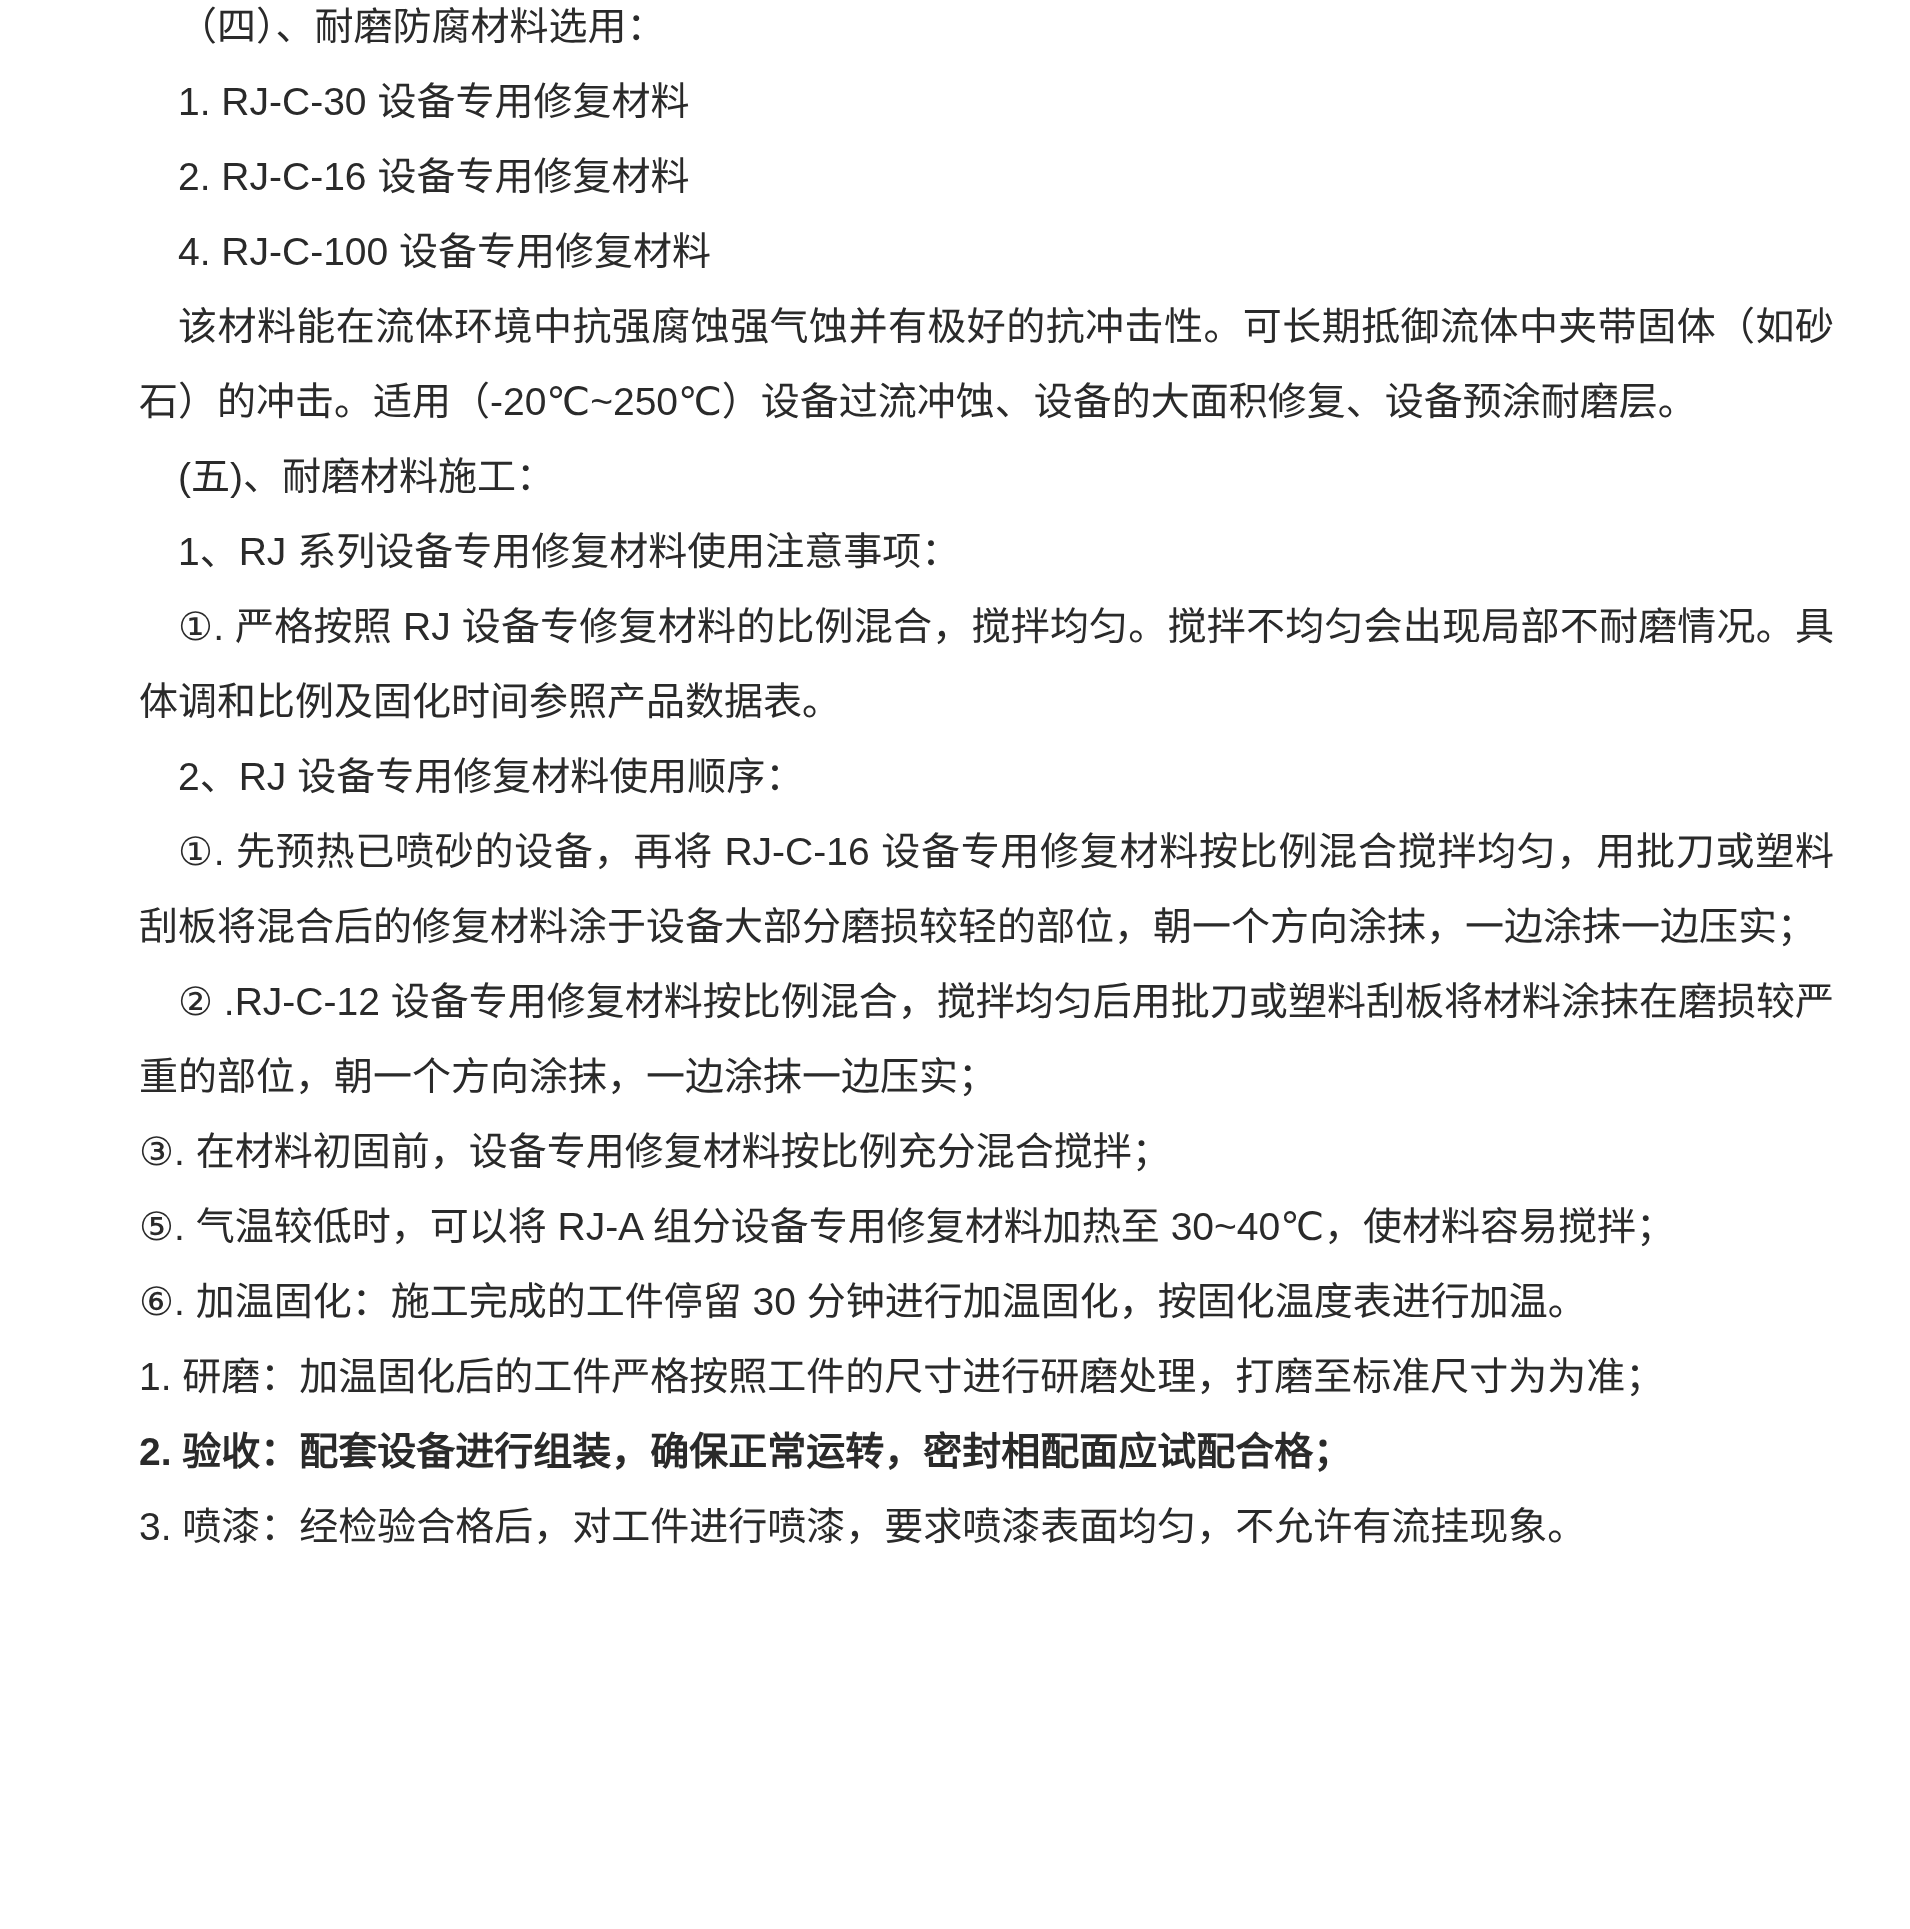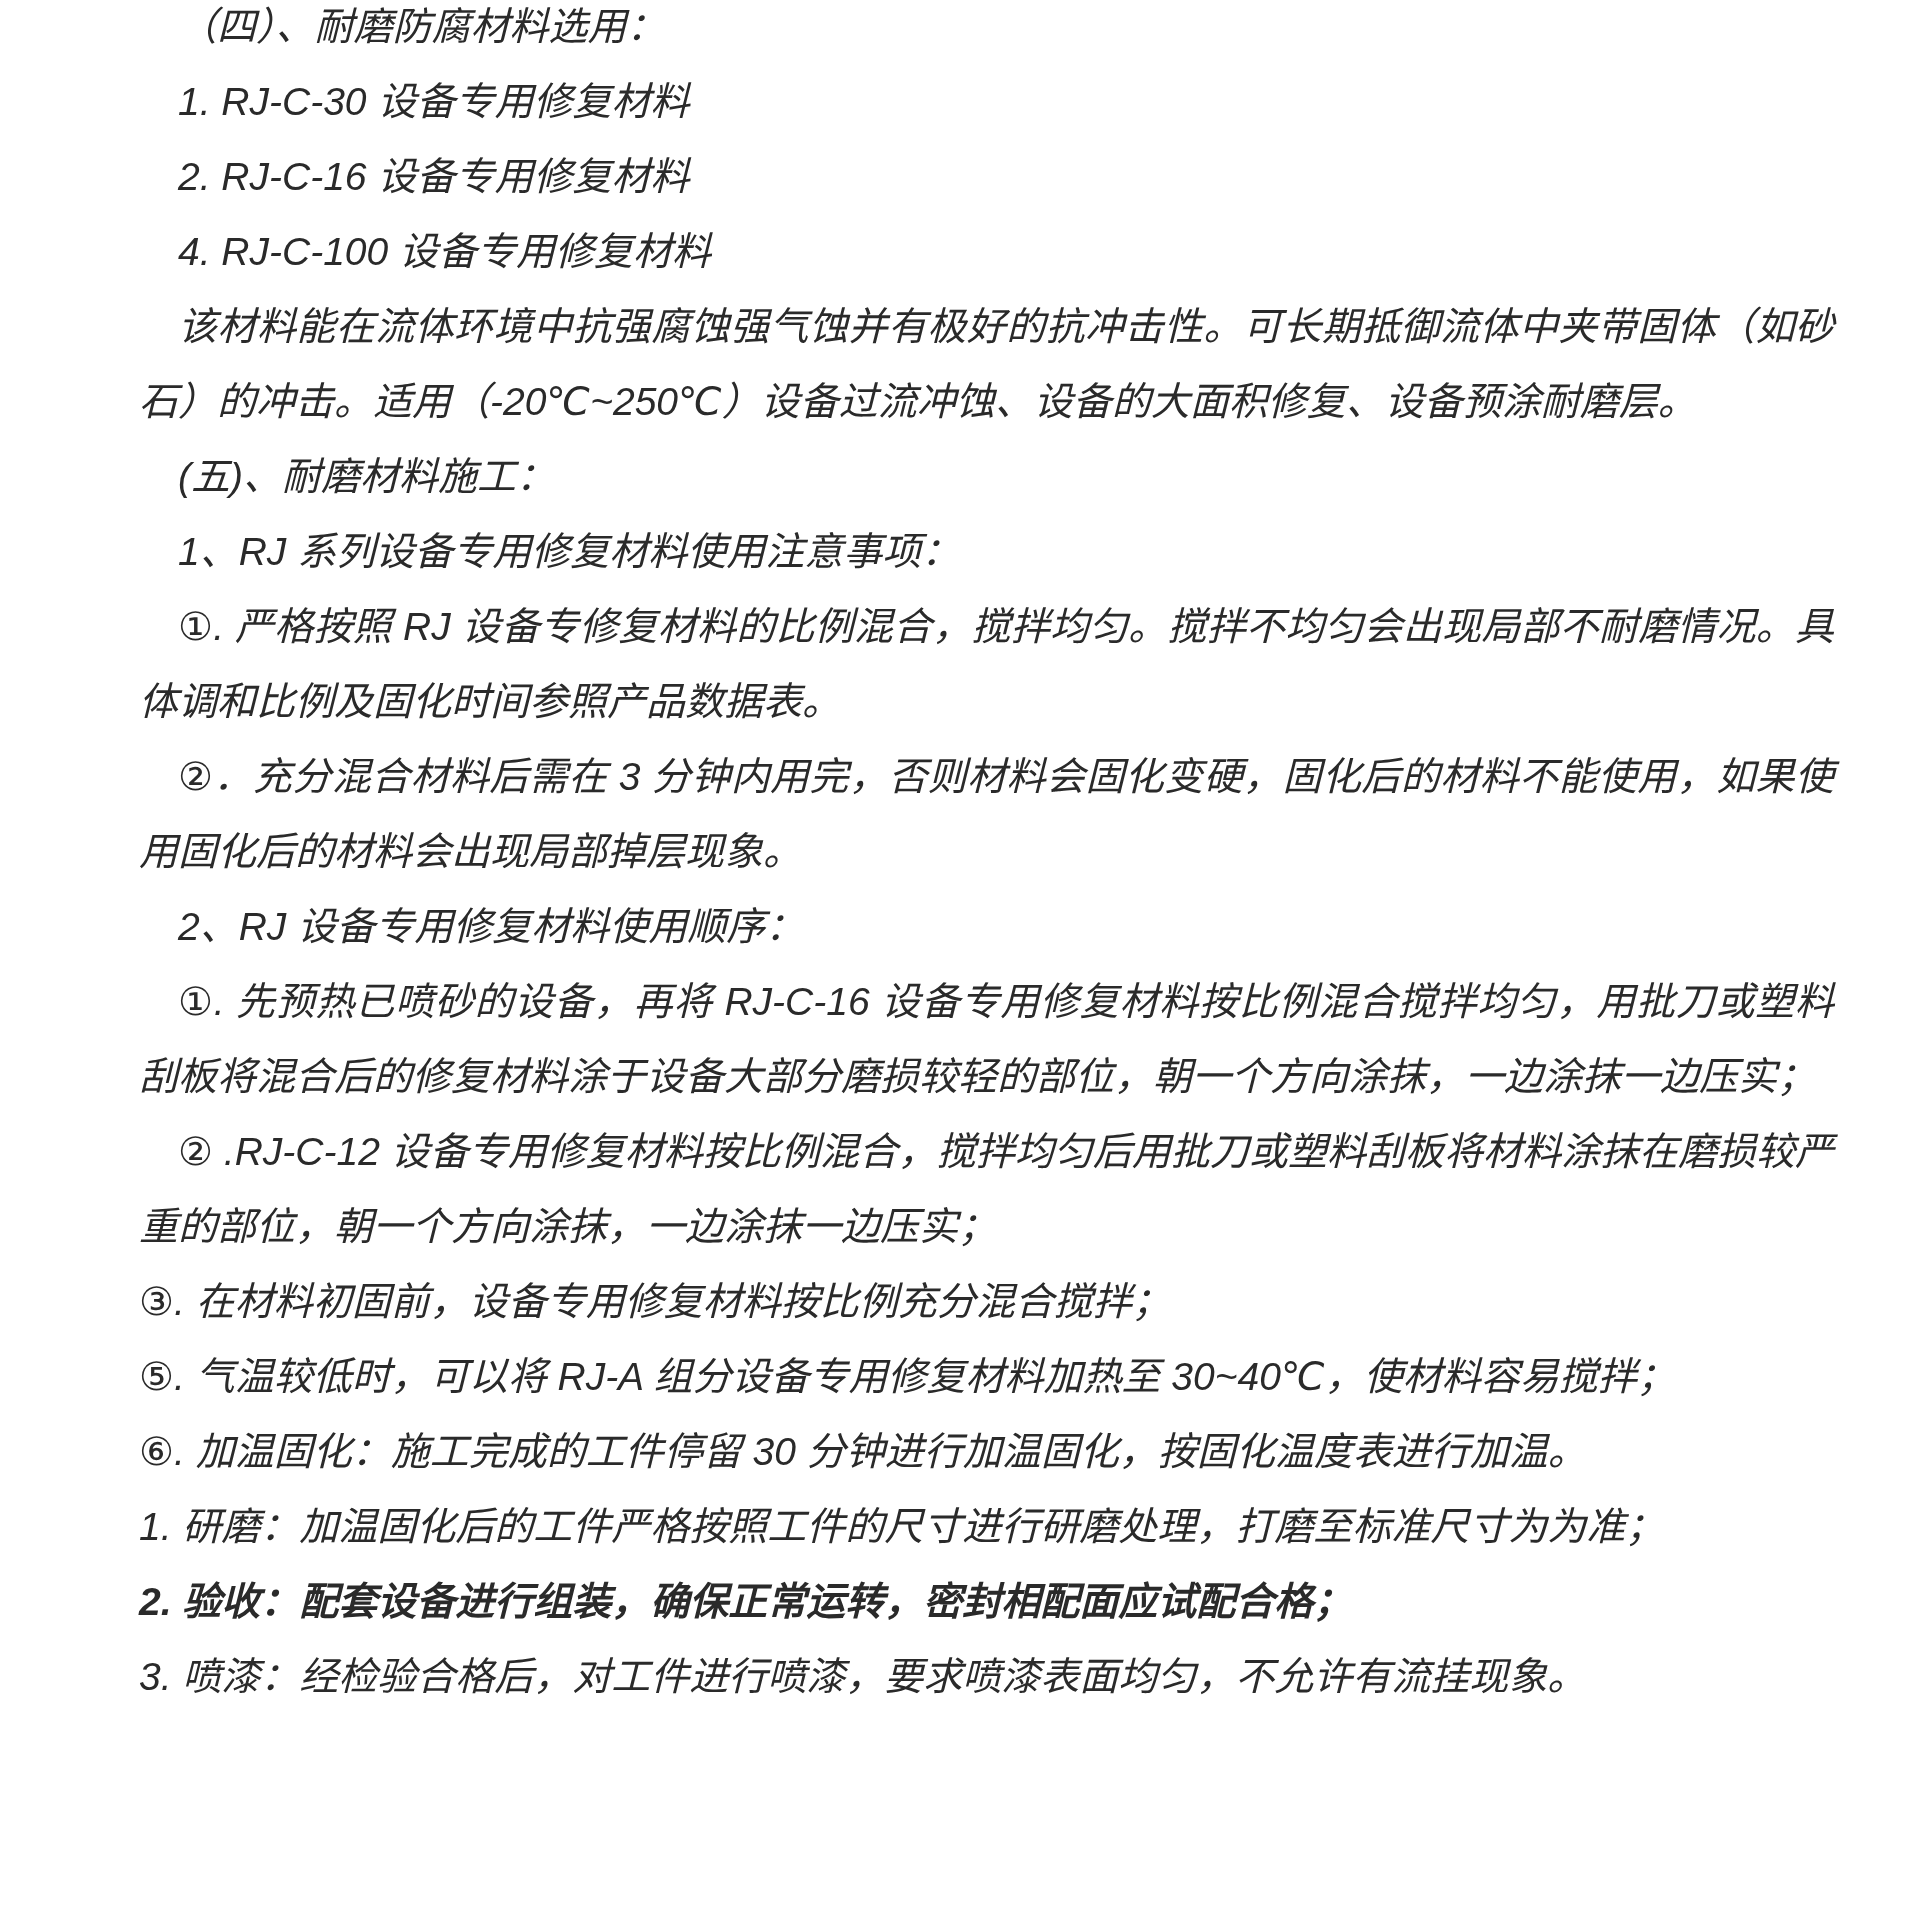--- a/index.html
+++ b/index.html
@@ -8,21 +8,20 @@
     background: #ffffff;
   }
   .page {
     position: relative;
     width: 1910px;
     height: 1929px;
     background: #ffffff;
     overflow: hidden;
     font-family: "Liberation Sans", "DejaVu Sans", sans-serif;
     color: #2a2a2a;
-    font-style: italic;
   }
   .doc-content {
     padding: 0 76px 0 139px;
     margin-top: -10.8px;
     font-size: 39px;
     line-height: 75px;
     text-align: justify;
     word-break: break-all;
   }
   .doc-content p {
@@ -43,21 +42,20 @@
 <div class="page">
   <div class="doc-content">
     <p class="ind">（四）、耐磨防腐材料选用：</p>
     <p class="ind">1. RJ-C-30 设备专用修复材料</p>
     <p class="ind">2. RJ-C-16 设备专用修复材料</p>
     <p class="ind">4. RJ-C-100 设备专用修复材料</p>
     <p class="ind">该材料能在流体环境中抗强腐蚀强气蚀并有极好的抗冲击性。可长期抵御流体中夹带固体（如砂石）的冲击。适用（-20℃~250℃）设备过流冲蚀、设备的大面积修复、设备预涂耐磨层。</p>
     <p class="ind">(五)、耐磨材料施工：</p>
     <p class="ind">1、RJ 系列设备专用修复材料使用注意事项：</p>
     <p class="ind">①. 严格按照 RJ 设备专修复材料的比例混合，搅拌均匀。搅拌不均匀会出现局部不耐磨情况。具体调和比例及固化时间参照产品数据表。</p>
-    <p class="ind">②．充分混合材料后需在 3 分钟内用完，否则材料会固化变硬，固化后的材料不能使用，如果使用固化后的材料会出现局部掉层现象。</p>
     <p class="ind">2、RJ 设备专用修复材料使用顺序：</p>
     <p class="ind">①. 先预热已喷砂的设备，再将 RJ-C-16 设备专用修复材料按比例混合搅拌均匀，用批刀或塑料刮板将混合后的修复材料涂于设备大部分磨损较轻的部位，朝一个方向涂抹，一边涂抹一边压实；</p>
     <p class="ind">② .RJ-C-12 设备专用修复材料按比例混合，搅拌均匀后用批刀或塑料刮板将材料涂抹在磨损较严重的部位，朝一个方向涂抹，一边涂抹一边压实；</p>
     <p>③. 在材料初固前，设备专用修复材料按比例充分混合搅拌；</p>
     <p>⑤. 气温较低时，可以将 RJ-A 组分设备专用修复材料加热至 30~40℃，使材料容易搅拌；</p>
     <p>⑥. 加温固化：施工完成的工件停留 30 分钟进行加温固化，按固化温度表进行加温。</p>
     <p>1. 研磨：加温固化后的工件严格按照工件的尺寸进行研磨处理，打磨至标准尺寸为为准；</p>
     <p class="bold">2. 验收：配套设备进行组装，确保正常运转，密封相配面应试配合格；</p>
     <p>3. 喷漆：经检验合格后，对工件进行喷漆，要求喷漆表面均匀，不允许有流挂现象。</p>
   </div>

